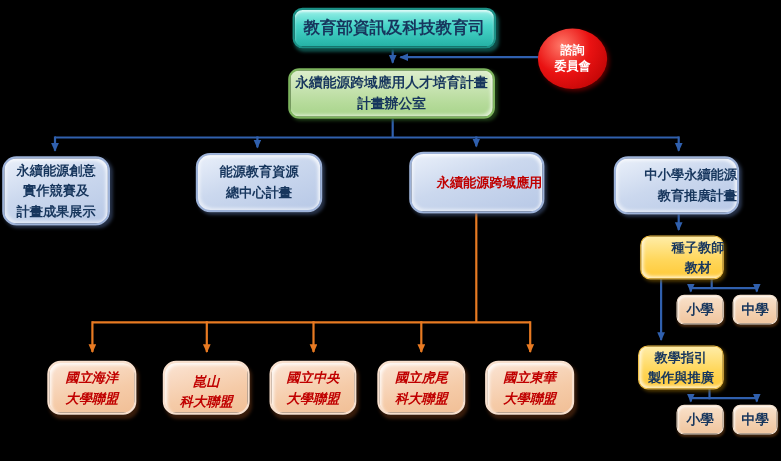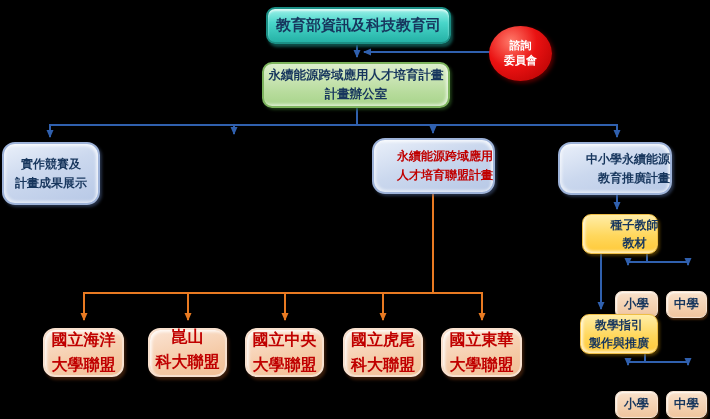--- a/index.html
+++ b/index.html
@@ -61,33 +61,33 @@
   }
   #seed  { left:582px; top:214px; width:76px; height:40px;padding-left:29px; }
   #guide { left:580px; top:314px; width:78px; height:40px; }
 
   
   .school {
     border-radius:7px;
     background:linear-gradient(180deg,#F9E1CA 0%,#F0C59E 100%);
     border:1px solid #F6E3D1; font-size:12.5px;
     box-shadow:1px 2px 2px rgba(90,50,15,0.7), inset 1px 1px 2px rgba(255,255,255,0.85);
-    margin-top:23px;
   }
   #elem1 { left:615px; top:268px; width:43px; height:27px; }
   #mid1  { left:666px; top:268px; width:41px; height:27px; }
   #elem2 { left:615px; top:368px; width:43px; height:27px; }
   #mid2  { left:666px; top:368px; width:41px; height:27px; }
 
   
   .alliance {
     border-radius:12px; color:#C00000;
     background:linear-gradient(165deg,#FBE4D4 0%,#F5CBA8 60%,#F1BF96 100%);
-    border:2px solid #F8E0CE; font-size:16px; line-height:1.55;
+    border:2px solid #F8E0CE; font-size:12px; line-height:1.55;
     box-shadow:2px 3px 3px rgba(80,40,15,0.7), inset 2px 2px 3px rgba(255,255,255,0.8);
+    font-style:italic;
   }
   #a1 { left:43px;  top:328px; width:81px; height:49px; }
   #a2 { left:148px; top:328px; width:79px; height:49px;justify-content:flex-end; }
   #a3 { left:245px; top:328px; width:79px; height:49px; }
   #a4 { left:343px; top:328px; width:80px; height:49px; }
   #a5 { left:441px; top:328px; width:81px; height:49px; }
 </style>
 </head>
 <body>
 
@@ -141,28 +141,32 @@
     <div class="ln">諮詢</div>
     <div class="ln">委員會</div>
   </div>
 
   <div class="box office">
     <div class="ln">永續能源跨域應用人才培育計畫</div>
     <div class="ln">計畫辦公室</div>
   </div>
 
   <div class="box level2" id="n1">
+    <div class="ln">永續能源創意</div>
     <div class="ln">實作競賽及</div>
     <div class="ln">計畫成果展示</div>
   </div>
 
+  <div class="box level2" id="n2">
+    <div class="ln">能源教育資源</div>
+    <div class="ln">總中心計畫</div>
+  </div>
 
   <div class="box level2" id="n3">
     <div class="ln red-text">永續能源跨域應用</div>
-    <div class="ln red-text">人才培育聯盟計畫</div>
   </div>
 
   <div class="box level2" id="n4">
     <div class="ln">中小學永續能源</div>
     <div class="ln">教育推廣計畫</div>
   </div>
 
   <div class="box yellow" id="seed">
     <div class="ln">種子教師</div>
     <div class="ln">教材</div>

